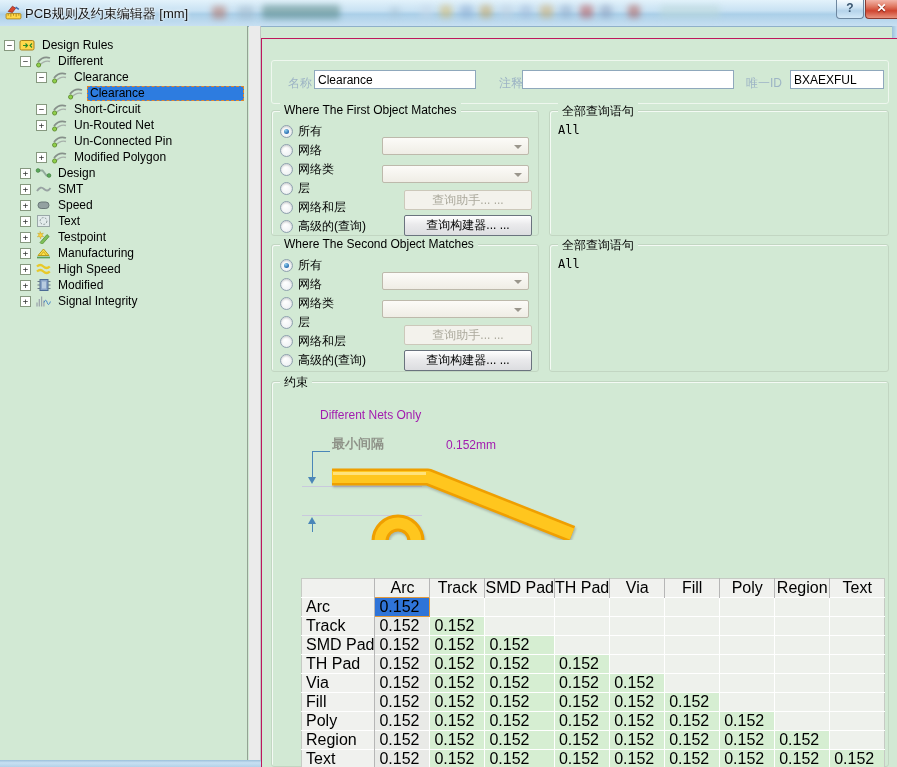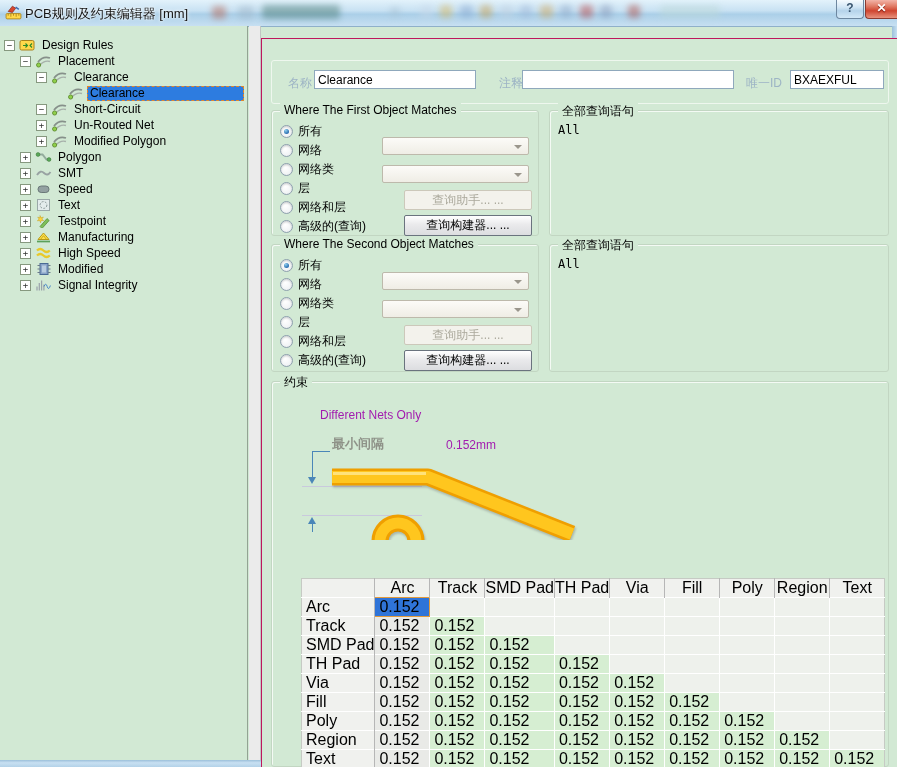--- a/index.html
+++ b/index.html
@@ -152,21 +152,21 @@
     </div>
     <div class="tree-row" style="padding-left: 20px;">
       <span class="exp">−</span>
       <span class="ticon">
         <svg viewBox="0 0 17 14">
           <path d="M3 8 Q8 1.5 15 4" stroke="#86908a" stroke-width="1.7" fill="none"></path>
           <path d="M5 11 Q9.5 6 15 7.5" stroke="#a7b0aa" stroke-width="1.4" fill="none"></path>
           <circle cx="3.6" cy="11" r="2.1" fill="#8fcf4a" stroke="#4a7a1a" stroke-width="0.7"></circle>
         </svg>
       </span>
-      <span class="tlbl">Placement</span>
+      <span class="tlbl">Different</span>
     </div>
     <div class="tree-row" style="padding-left: 36px;">
       <span class="exp">−</span>
       <span class="ticon">
         <svg viewBox="0 0 17 14">
           <path d="M3 8 Q8 1.5 15 4" stroke="#86908a" stroke-width="1.7" fill="none"></path>
           <path d="M5 11 Q9.5 6 15 7.5" stroke="#a7b0aa" stroke-width="1.4" fill="none"></path>
           <circle cx="3.6" cy="11" r="2.1" fill="#8fcf4a" stroke="#4a7a1a" stroke-width="0.7"></circle>
         </svg>
       </span>
@@ -197,20 +197,31 @@
     <div class="tree-row" style="padding-left: 36px;">
       <span class="exp">+</span>
       <span class="ticon">
         <svg viewBox="0 0 17 14">
           <path d="M3 8 Q8 1.5 15 4" stroke="#86908a" stroke-width="1.7" fill="none"></path>
           <path d="M5 11 Q9.5 6 15 7.5" stroke="#a7b0aa" stroke-width="1.4" fill="none"></path>
           <circle cx="3.6" cy="11" r="2.1" fill="#8fcf4a" stroke="#4a7a1a" stroke-width="0.7"></circle>
         </svg>
       </span>
       <span class="tlbl">Un-Routed Net</span>
+    </div>
+    <div class="tree-row" style="padding-left: 36px;">
+      <span class="exp-sp"></span>
+      <span class="ticon">
+        <svg viewBox="0 0 17 14">
+          <path d="M3 8 Q8 1.5 15 4" stroke="#86908a" stroke-width="1.7" fill="none"></path>
+          <path d="M5 11 Q9.5 6 15 7.5" stroke="#a7b0aa" stroke-width="1.4" fill="none"></path>
+          <circle cx="3.6" cy="11" r="2.1" fill="#8fcf4a" stroke="#4a7a1a" stroke-width="0.7"></circle>
+        </svg>
+      </span>
+      <span class="tlbl">Un-Connected Pin</span>
     </div>
     <div class="tree-row" style="padding-left: 36px;">
       <span class="exp">+</span>
       <span class="ticon">
         <svg viewBox="0 0 17 14">
           <path d="M3 8 Q8 1.5 15 4" stroke="#86908a" stroke-width="1.7" fill="none"></path>
           <path d="M5 11 Q9.5 6 15 7.5" stroke="#a7b0aa" stroke-width="1.4" fill="none"></path>
           <circle cx="3.6" cy="11" r="2.1" fill="#8fcf4a" stroke="#4a7a1a" stroke-width="0.7"></circle>
         </svg>
       </span>
@@ -218,21 +229,21 @@
     </div>
     <div class="tree-row" style="padding-left: 20px;">
       <span class="exp">+</span>
       <span class="ticon">
         <svg viewBox="0 0 17 14">
           <path d="M2.5 4.5h5l4 5h4" stroke="#93ab9d" stroke-width="2" fill="none"></path>
           <circle cx="3" cy="4.5" r="1.9" fill="#5aa85a" stroke="#35702f" stroke-width="0.5"></circle>
           <circle cx="14" cy="9.5" r="1.9" fill="#5aa85a" stroke="#35702f" stroke-width="0.5"></circle>
         </svg>
       </span>
-      <span class="tlbl">Polygon</span>
+      <span class="tlbl">Design</span>
     </div>
     <div class="tree-row" style="padding-left: 20px;">
       <span class="exp">+</span>
       <span class="ticon">
         <svg viewBox="0 0 17 14">
           <path d="M2 9 Q5.5 3.5 9 7 T15.5 6" stroke="#98a2a2" stroke-width="1.9" fill="none"></path>
         </svg>
       </span>
       <span class="tlbl">SMT</span>
     </div>

